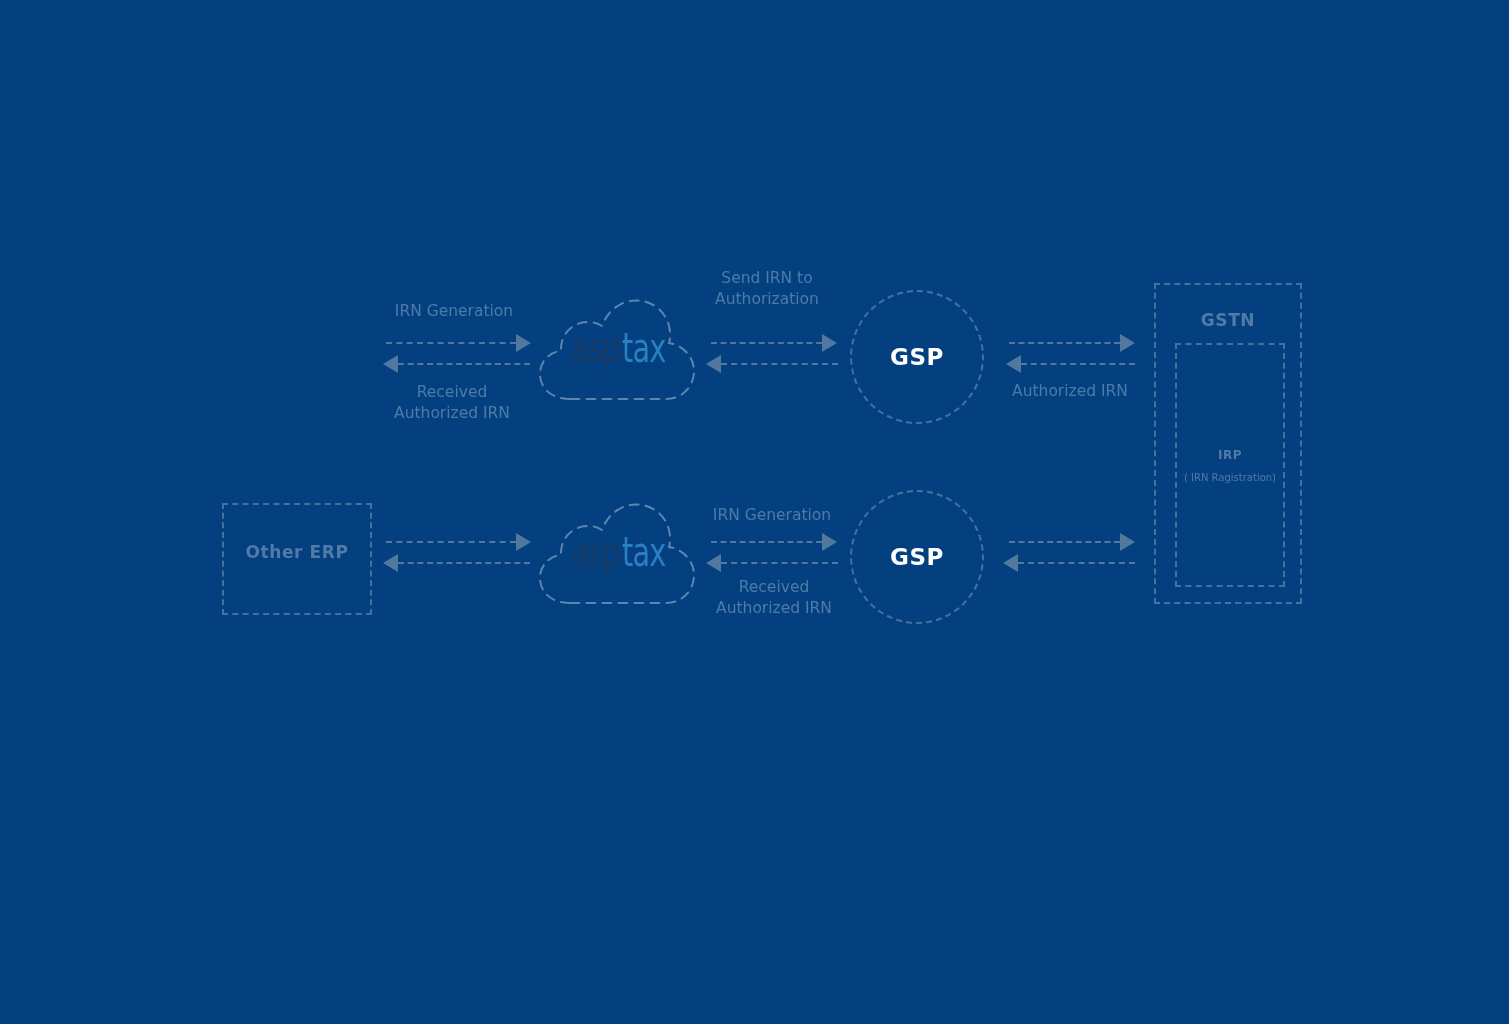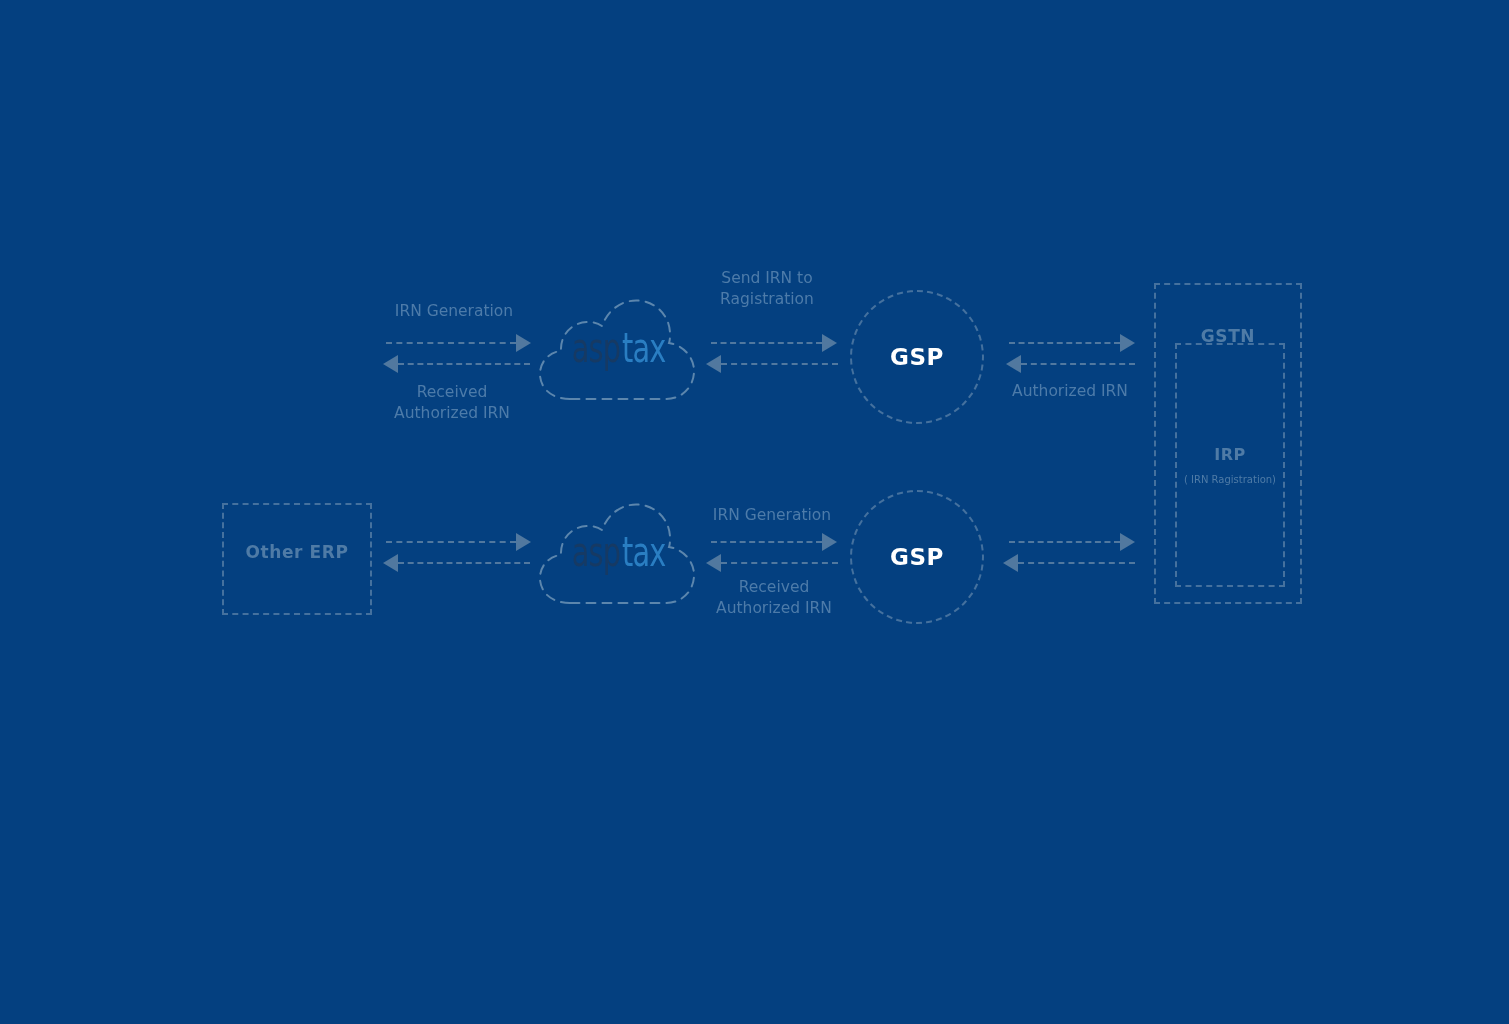--- a/index.html
+++ b/index.html
@@ -151,21 +151,21 @@
   }
 
   
   #node-gstn {
     left: 1154px;
     top: 283px;
     width: 148px;
     height: 321px;
   }
   #gstn-caption {
-    top: 41px;
+    top: 25px;
     font-size: 17px;
   }
   #node-irp {
     position: absolute;
     left: 19px;
     top: 58px;
     width: 110px;
     height: 244px;
     border: 2px dashed #45719e;
     box-sizing: border-box;
@@ -175,21 +175,21 @@
     left: -6px;
     top: 50%;
     width: calc(100% + 12px);
     transform: translateY(-50%);
     text-align: center;
   }
   #irp-caption .irp-title {
     display: block;
     color: #4f7ba6;
     font-weight: bold;
-    font-size: 16px;
+    font-size: 12px;
     letter-spacing: .5px;
   }
   #irp-caption .irp-sub {
     display: block;
     color: #4f7ba6;
     font-size: 10px;
     margin-top: 10px;
     white-space: nowrap;
   }
 
@@ -274,21 +274,21 @@
     <div class="conn-line" style="left:398px; top:363px; width:132px;"></div>
     <div class="conn-label" style="left:384px; top:382px; width:136px;">
       <span>Received</span><br>
       <span>Authorized IRN</span>
     </div>
   </div>
 
   <div class="connector">
     <div class="conn-label" style="left:699px; top:268px; width:136px;">
       <span>Send IRN to</span><br>
-      <span>Ragistration</span>
+      <span>Authorization</span>
     </div>
     <div class="conn-line" style="left:711px; top:342px; width:111px;"></div>
     <div class="arrow-head arrow-right" style="left:822px; top:334px;"></div>
 
     <div class="arrow-head arrow-left" style="left:706px; top:355px;"></div>
     <div class="conn-line" style="left:721px; top:363px; width:117px;"></div>
   </div>
 
   <div class="connector">
     <div class="conn-line" style="left:1009px; top:342px; width:111px;"></div>

